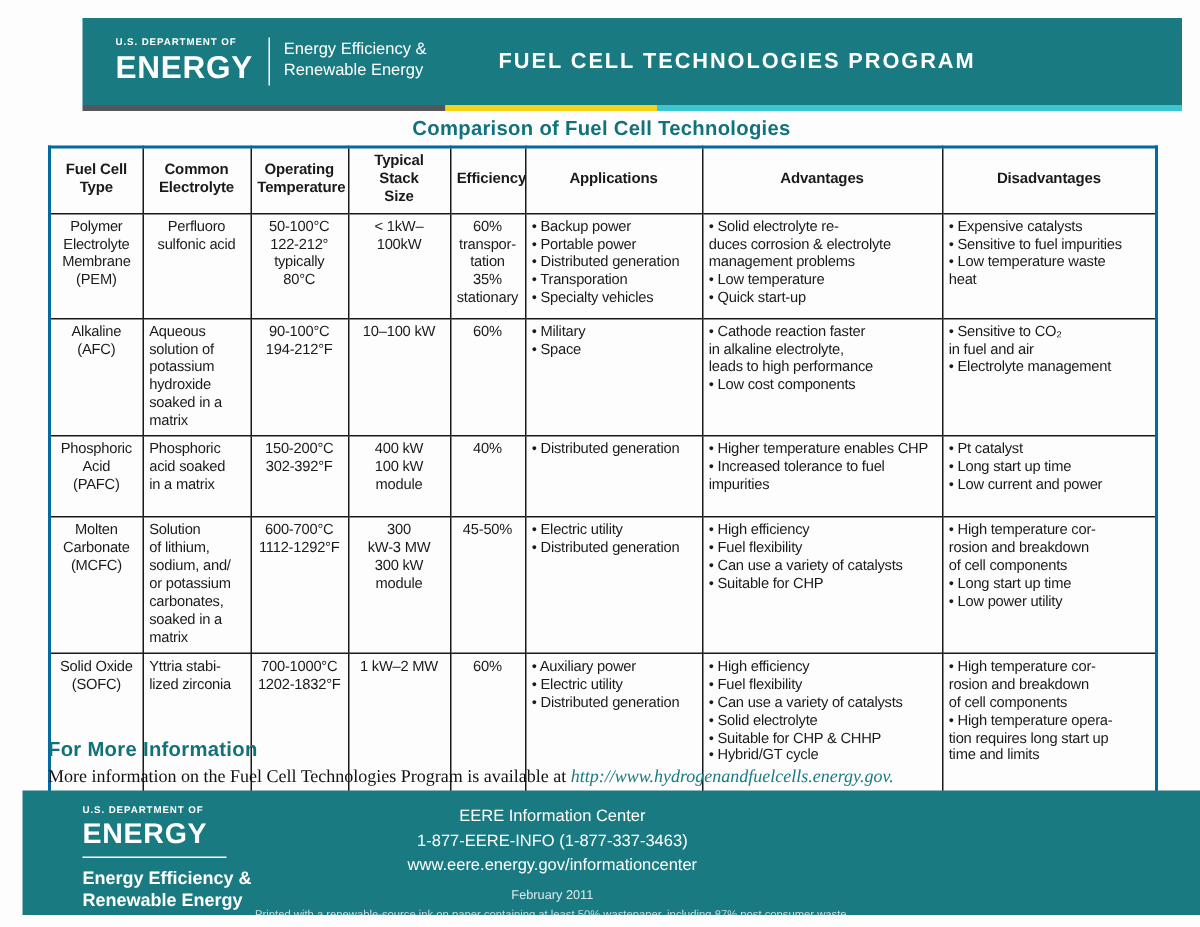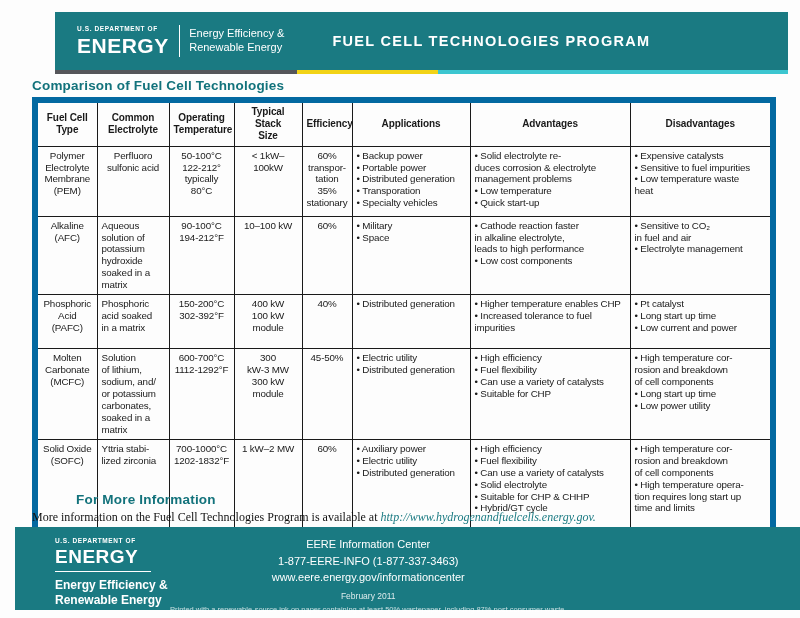--- a/index.html
+++ b/index.html
@@ -22,44 +22,44 @@
   .program-title{
     color:#fff;font-size:14.5px;font-weight:bold;letter-spacing:1.3px;
     margin-left:48px;white-space:nowrap;
   }
   .stripe{position:absolute;left:55px;top:70px;width:733px;height:4px;display:flex;}
   .seg-gray{width:242px;background:#55565a;}
   .seg-yellow{width:141px;background:#f2d317;}
   .seg-cyan{flex:1;background:#3cc6d0;}
   
   .page-title{
-    position:absolute;left:32px;top:78px;width:738px;text-align:left;
+    position:absolute;left:32px;top:78px;width:738px;text-align:center;
     color:#12727b;font-size:13.5px;font-weight:bold;letter-spacing:.2px;
   }
   
   table.cmp{
     position:absolute;left:32px;top:97px;width:738px;
     border-collapse:collapse;table-layout:fixed;
     font-size:9.8px;letter-spacing:-.15px;line-height:1.22;
   }
   table.cmp th,table.cmp td{
     border:1px solid #1a1a1a;vertical-align:top;padding:3px 4px;
     overflow:hidden;
   }
-  table.cmp{border:6px solid #0369a1;}
+  table.cmp{border:2px solid #0369a1;}
   thead tr{height:31px;}
   th{font-weight:bold;font-size:10px;text-align:center;white-space:pre-line;
      vertical-align:middle !important;letter-spacing:-.1px;}
   td.c-center{text-align:center;white-space:pre-line;}
   td.c-left{text-align:left;}
   .bullet{white-space:pre-line;margin:0;}
   
   .mi-heading{
     position:absolute;left:32px;top:492px;
-    color:#12727b;font-size:13.5px;font-weight:bold;letter-spacing:.2px;padding-left:44px;
+    color:#12727b;font-size:13.5px;font-weight:bold;letter-spacing:.2px;
   }
   .mi-text{
     position:absolute;left:32px;top:510px;width:612px;
     font-family:"Liberation Serif","DejaVu Serif",serif;font-size:12px;color:#111;
   }
   .mi-link{font-style:italic;color:#1a7a82;text-decoration:none;}
   
   .footer{
     position:absolute;left:15px;top:527px;width:785px;height:83px;
     background:#1a7a82;color:#fff;

